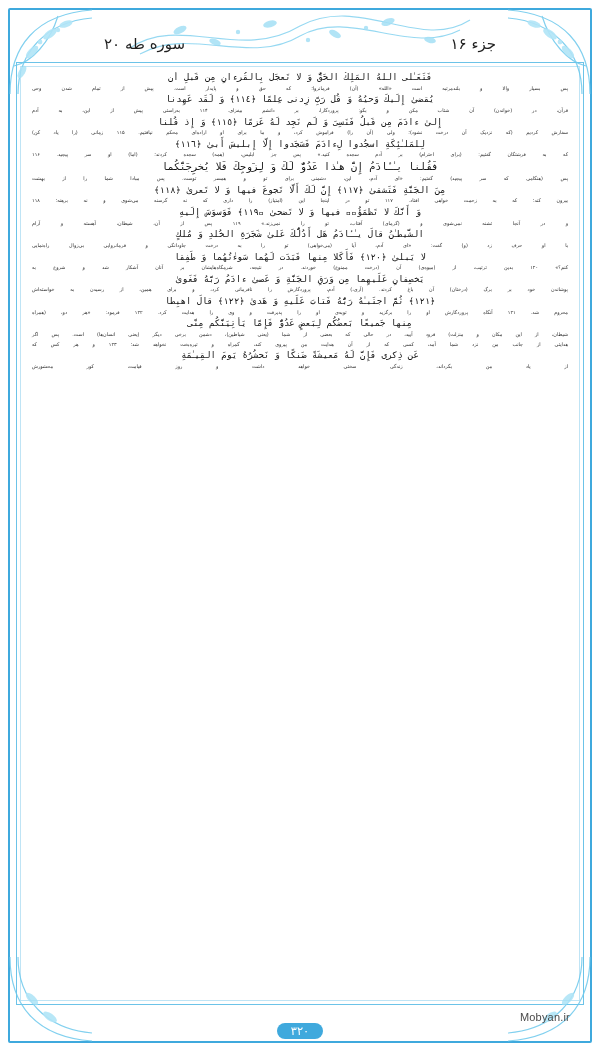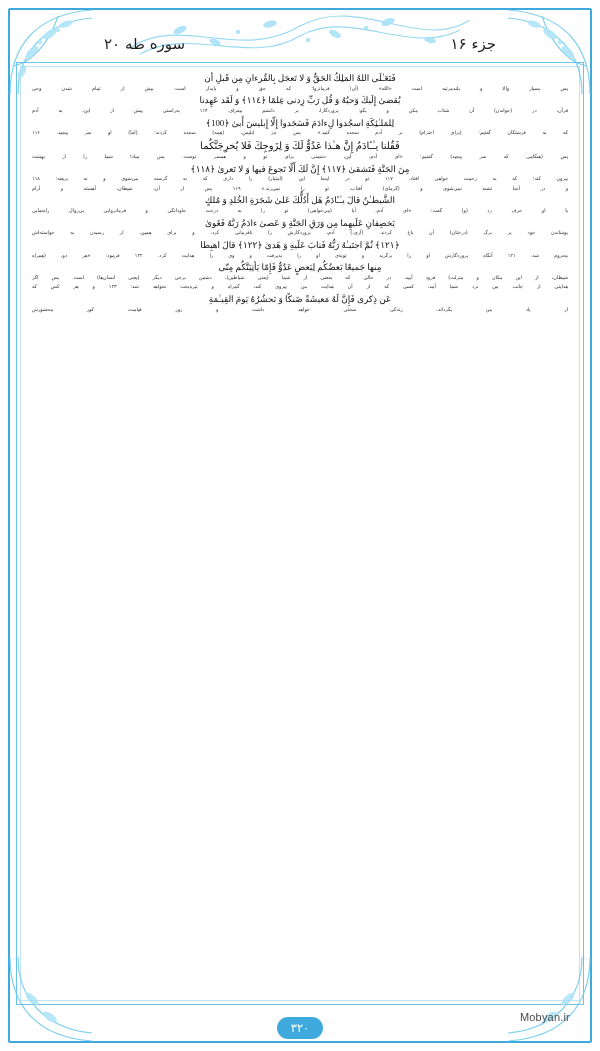--- a/index.html
+++ b/index.html
@@ -98,21 +98,21 @@
     top: 72px;
     bottom: 56px;
     direction: rtl;
     text-align: center;
     overflow: hidden;
   }
 
   .ayah-block { margin: 0 0 1px 0; }
 
   .arabic {
-    font-family: Liberation Serif, serif;
+    font-family: Liberation Mono, monospace;
     font-size: 21.5px;
     line-height: 1.42;
     color: #111111;
     letter-spacing: 0.5px;
     white-space: nowrap;
     direction: rtl;
     text-align: center;
     padding: 0 2px;
   }
 
@@ -138,21 +138,21 @@
     font-size: 11px;
     color: #4a4a4a;
     letter-spacing: .2px;
   }
   .pagenum {
     position: absolute;
     left: 50%;
     bottom: 8px;
     transform: translateX(-50%);
     width: 46px;
-    height: 22px;
+    height: 16px;
     border-radius: 11px;
     background: #3fa9dd;
     color: #ffffff;
     font-size: 11.5px;
     display: flex;
     align-items: center;
     justify-content: center;
     font-family: "DejaVu Sans", sans-serif;
   }
   .pagenum-wrap {
@@ -245,37 +245,46 @@
 
     <div class="ayah-block">
       <div class="arabic" style="font-size: 8.9px;">فَتَعَـٰلَى اللهُ المَلِكُ الحَقُّ وَ لا تَعجَل بِالقُرءانِ مِن قَبلِ أَن</div>
       <div class="trans" style="font-size: 4.9px;">پس بسیار والا و بلندمرتبه است «الله»            (آن) فرمانروا؛ که حق و پایدار است.          پیش از تمام شدن وحی</div>
     </div>
     <div class="ayah-block">
       <div class="arabic" style="font-size: 8.9px;">يُقضىٰ إِلَيكَ وَحيُهُ وَ قُل رَبِّ زِدنى عِلمًا ﴿١١٤﴾ وَ لَقَد عَهِدنا</div>
       <div class="trans" style="font-size: 4.9px;">قرآن، در (خواندن) آن شتاب مکن و بگو: پروردگارا،          بر دانشم بیفزای. ۱۱۴          به‌راستی پیش از این، به آدم</div>
     </div>
     <div class="ayah-block">
-      <div class="arabic" style="font-size: 8.9px;">لِلمَلـٰئِكَةِ اسجُدوا لِءادَمَ فَسَجَدوا إِلّا إِبليسَ أَبىٰ ﴿100﴾</div>
+      <div class="arabic" style="font-size: 8.9px;">إِلىٰ ءادَمَ مِن قَبلُ فَنَسِىَ وَ لَم نَجِد لَهُ عَزمًا ﴿١١٥﴾ وَ إِذ قُلنا</div>
+      <div class="trans" style="font-size: 4.9px;">سفارش کردیم (که نزدیک آن درخت نشود)؛ ولی (آن را) فراموش کرد، و ما برای او اراده‌ای محکم نیافتیم. ۱۱۵      زمانی (را یاد کن)</div>
+    </div>
+    <div class="ayah-block">
+      <div class="arabic" style="font-size: 8.9px;">لِلمَلـٰئِكَةِ اسجُدوا لِءادَمَ فَسَجَدوا إِلّا إِبليسَ أَبىٰ ﴿١١٦﴾</div>
       <div class="trans" style="font-size: 4.9px;">که به فرشتگان گفتیم: (برای احترام) بر آدم سجده کنید.»        پس جز ابلیس، (همه) سجده کردند؛ (اما) او سر پیچید. ۱۱۶</div>
     </div>
     <div class="ayah-block">
       <div class="arabic" style="font-size: 10px;">فَقُلنا يـٰـٔادَمُ إِنَّ هـٰذا عَدُوٌّ لَكَ وَ لِزَوجِكَ فَلا يُخرِجَنَّكُما</div>
       <div class="trans" style="font-size: 4.9px;">پس (هنگامی که سر پیچید) گفتیم: «ای آدم، این، دشمنی برای تو و همسر توست.      پس مبادا شما را از بهشت</div>
     </div>
     <div class="ayah-block">
       <div class="arabic" style="font-size: 8.9px;">مِنَ الجَنَّةِ فَتَشقىٰ ﴿١١٧﴾ إِنَّ لَكَ أَلّا تَجوعَ فيها وَ لا تَعرىٰ ﴿١١٨﴾</div>
       <div class="trans" style="font-size: 4.9px;">بیرون کند؛ که به زحمت خواهی افتاد. ۱۱۷     تو در اینجا این (امتیاز) را داری که نه گرسنه می‌شوی و نه برهنه؛ ۱۱۸</div>
     </div>
     <div class="ayah-block">
+      <div class="arabic" style="font-size: 8.9px;">وَ أَنَّكَ لا تَظمَؤُا۟ فيها وَ لا تَضحىٰ ﴿١١٩﴾ فَوَسوَسَ إِلَيهِ</div>
       <div class="trans" style="font-size: 4.9px;">و در آنجا تشنه نمی‌شوی و (گرمای) آفتاب،     تو را نمی‌زند.» ۱۱۹        پس از آن، شیطان، آهسته و آرام</div>
     </div>
     <div class="ayah-block">
       <div class="arabic" style="font-size: 8.9px;">الشَّيطـٰنُ قالَ يـٰـٔادَمُ هَل أَدُلُّكَ عَلىٰ شَجَرَةِ الخُلدِ وَ مُلكٍ</div>
       <div class="trans" style="font-size: 4.9px;">با او حرف زد (و)       گفت: «ای آدم، آیا (می‌خواهی)          تو را به درخت جاودانگی و فرمانروایی بی‌زوال راه‌نمایی</div>
+    </div>
+    <div class="ayah-block">
+      <div class="arabic" style="font-size: 8.9px;">لا يَبلىٰ ﴿١٢٠﴾ فَأَكَلا مِنها فَبَدَت لَهُما سَوءٰتُهُما وَ طَفِقا</div>
+      <div class="trans" style="font-size: 4.9px;">کنم؟» ۱۲۰     بدین ترتیب، از (میوه‌ی) آن (درخت ممنوع) خوردند. در نتیجه، شرمگاه‌هایشان بر آنان آشکار شد و شروع به</div>
     </div>
     <div class="ayah-block">
       <div class="arabic" style="font-size: 8.9px;">يَخصِفانِ عَلَيهِما مِن وَرَقِ الجَنَّةِ وَ عَصىٰ ءادَمُ رَبَّهُ فَغَوىٰ</div>
       <div class="trans" style="font-size: 4.9px;">پوشاندن خود بر برگ (درختان) آن باغ کردند. (آری،) آدم، پروردگارش را نافرمانی کرد،      و برای همین، از رسیدن به خواسته‌اش</div>
     </div>
     <div class="ayah-block">
       <div class="arabic" style="font-size: 8.9px;">﴿١٢١﴾ ثُمَّ اجتَبـٰهُ رَبُّهُ فَتابَ عَلَيهِ وَ هَدىٰ ﴿١٢٢﴾ قالَ اهبِطا</div>
       <div class="trans" style="font-size: 4.9px;">محروم شد. ۱۲۱ آنگاه پروردگارش او را برگزید و توبه‌ی او را پذیرفت و وی را هدایت کرد. ۱۲۲ فرمود: «هر دو، (همراه</div>
     </div>
     <div class="ayah-block">

